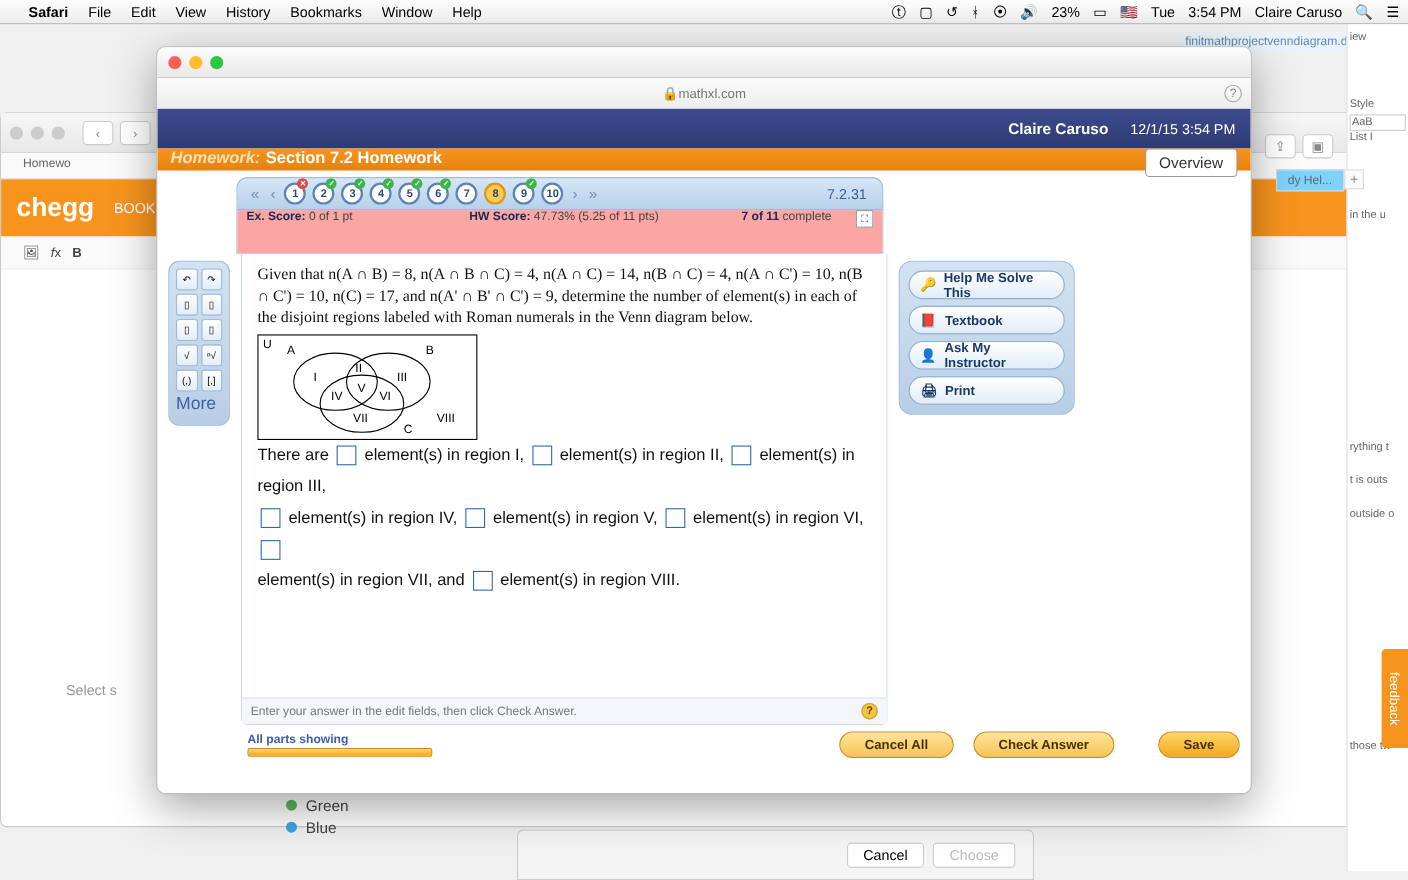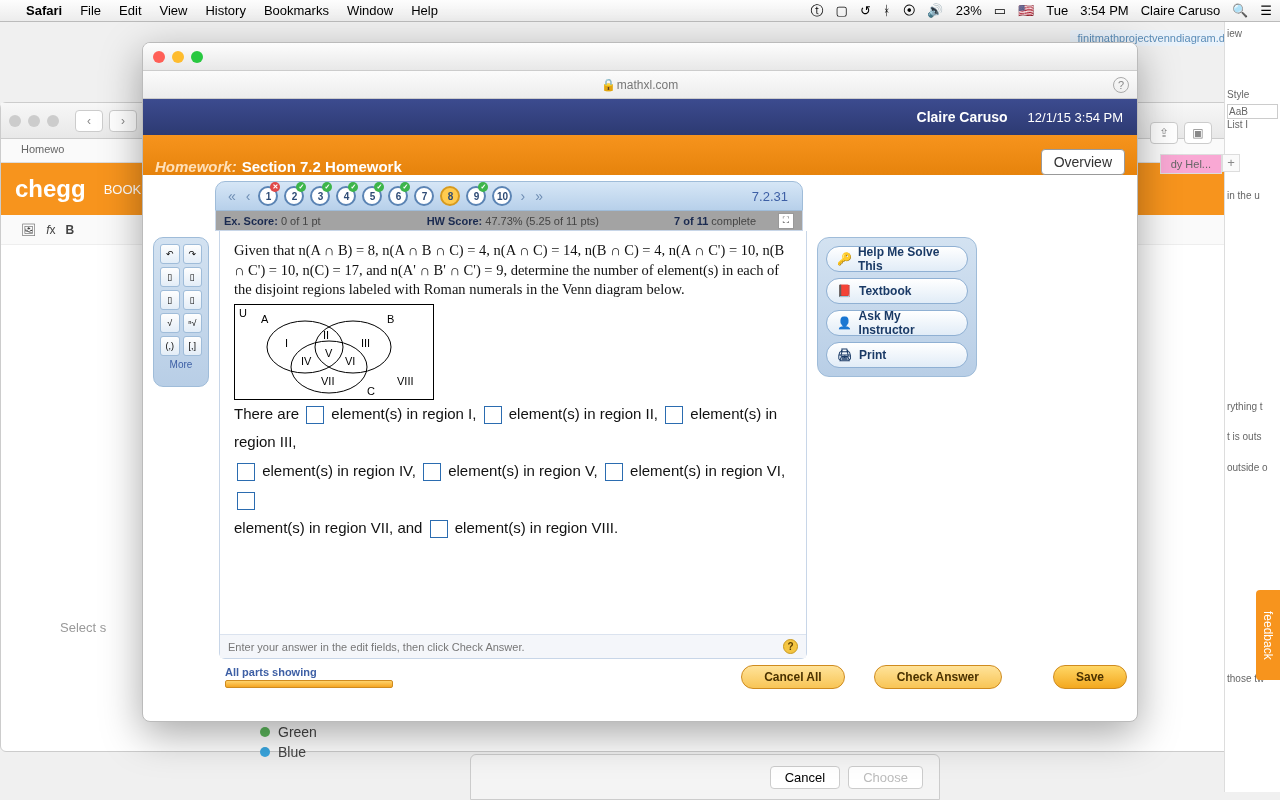--- a/index.html
+++ b/index.html
@@ -43,66 +43,66 @@
 .popup-titlebar{height:28px;background:linear-gradient(#fdfdfd,#e8e8e8);border-bottom:1px solid #ccc;display:flex;align-items:center;padding:0 10px;gap:8px}
 .popup-titlebar .tl.r{background:#ff5f57}.popup-titlebar .tl.y{background:#febc2e}.popup-titlebar .tl.g2{background:#28c840}
 .popup-addr{height:28px;background:linear-gradient(#fbfbfb,#ededed);border-bottom:1px solid #ccc;display:flex;align-items:center;justify-content:center;font-size:12px;color:#777;position:relative}
 .popup-addr .help{position:absolute;right:8px;width:16px;height:16px;border-radius:50%;border:1px solid #aaa;color:#888;font-size:11px;display:flex;align-items:center;justify-content:center}
 
 
 .mx-header{height:36px;background:linear-gradient(#3c4b8f,#2d3a72);color:#fff;display:flex;align-items:center;padding:0 14px;font-size:14px}
 .mx-header .name{margin-left:auto;font-weight:700}
 .mx-header .date{margin-left:20px;font-size:13px}
 
-.mx-hwbar{height:40px;background:linear-gradient(#f7941d,#e6830c);display:flex;align-items:flex-end;padding:0 12px;color:#fff;font-size:15px}
+.mx-hwbar{height:20px;background:linear-gradient(#f7941d,#e6830c);display:flex;align-items:flex-start;padding:0 12px;color:#fff;font-size:15px}
 .mx-hwbar .lbl{font-weight:700;font-style:italic;color:#ffe0b8}
 .mx-hwbar .title{font-weight:700;margin-left:5px}
 .mx-hwbar .overview{margin-left:auto;background:#fff;color:#333;border:1px solid #999;border-radius:4px;padding:4px 12px;font-size:14px}
 
 
 .mx-nav{background:linear-gradient(#d6e6f6,#b7d0ea);height:30px;border:1px solid #9fbcd9;border-radius:10px 10px 0 0;margin:6px 10px 0 72px;display:flex;align-items:center;padding:0 10px;gap:6px;width:588px;position:relative}
 .mx-nav .arrow{color:#6e8db3;font-size:14px;padding:0 2px}
 .qpill{width:20px;height:20px;border-radius:50%;background:#fff;border:2px solid #5b84b4;font-size:10px;font-weight:700;color:#2d4a74;display:flex;align-items:center;justify-content:center;position:relative}
 .qpill.done::after{content:"✓";position:absolute;top:-6px;right:-4px;width:10px;height:10px;background:#3cb54a;border-radius:50%;font-size:7px;color:#fff;display:flex;align-items:center;justify-content:center}
 .qpill.wrong::after{content:"✕";position:absolute;top:-6px;right:-4px;width:10px;height:10px;background:#e04848;border-radius:50%;font-size:7px;color:#fff;display:flex;align-items:center;justify-content:center}
 .qpill.current{background:#ffcb4f;border-color:#d69a1f}
 .qnum{position:absolute;right:14px;color:#3d5fa5;font-size:13px}
 
 
-.mx-score{background:#a3a3a3;border:1px solid #c8d6e8;border-top:none;height:20px;margin:0 10px 0 72px;width:588px;display:flex;align-items:center;font-size:11px;padding:0 8px;gap:16px;color:#444}
+.mx-score{background:#fca5a5;border:1px solid #c8d6e8;border-top:none;height:40px;margin:0 10px 0 72px;width:588px;display:flex;align-items:flex-start;font-size:11px;padding:0 8px;gap:16px;color:#444}
 .mx-score b{color:#1a2a50}
 .mx-score .comp{margin-left:auto}
 .expand{width:16px;height:16px;border:1px solid #999;margin-left:6px;font-size:9px;display:flex;align-items:center;justify-content:center;background:#fff}
 
 
 .mx-body{display:flex;padding:0 10px;gap:10px}
 .math-palette{width:56px;background:linear-gradient(#d3e2f1,#b8cee6);border:1px solid #9fbcd9;border-radius:10px;padding:6px;margin-top:6px;height:150px}
 .pal-row{display:flex;gap:3px;margin-bottom:3px}
 .pal-btn{width:20px;height:20px;background:linear-gradient(#fefefe,#e3edf7);border:1px solid #9fbcd9;border-radius:3px;font-size:9px;display:flex;align-items:center;justify-content:center}
-.pal-more{text-align:center;font-size:10px;color:#3d5fa5;margin-top:0}
+.pal-more{font-size:16px;color:#3d5fa5;margin-top:0}
 
 .question-panel{flex:1;background:#fff;border:1px solid #c8d6e8;border-top:none;border-radius:0 0 6px 6px;padding:10px 14px;height:428px;width:588px;position:relative;flex:none}
 .qtext{font-family:"Times New Roman",serif;font-size:14.5px;color:#111;line-height:1.35}
 .venn-box{border:1px solid #000;width:200px;height:96px;margin-top:4px;position:relative;font-family:serif;font-size:11px}
 .venn-box svg{position:absolute;left:0;top:0}
 .vlabel{position:absolute;font-size:11px}
 
 .answer-area{font-family:"Times New Roman",serif;font-size:15px;color:#111;line-height:1.9}
 .ibox{display:inline-block;width:18px;height:18px;border:1.5px solid #2b6cb0;background:#fff;vertical-align:middle;margin:0 3px}
 
 .hint-bar{position:absolute;left:0;right:0;bottom:0;height:24px;background:#f4f6fa;border-top:1px solid #dbe3ef;font-size:11px;color:#777;padding:4px 8px;display:flex;align-items:center}
 .hint-help{width:15px;height:15px;border-radius:50%;background:#f4c542;border:1px solid #c99a20;color:#5a3d00;font-size:10px;display:flex;align-items:center;justify-content:center;margin-left:auto;font-weight:700}
 
 
 .help-col{width:160px;display:flex;flex-direction:column;gap:6px;height:140px;margin-top:6px;border:1px solid #9fbcd9;border-radius:12px;padding:8px;background:linear-gradient(#d3e2f1,#b8cee6)}
 .help-btn{height:26px;background:linear-gradient(#ffffff,#e1ecf7);border:1px solid #8fb0d3;border-radius:13px;font-size:12px;font-weight:700;color:#1a3a66;display:flex;align-items:center;padding:0 10px;gap:6px}
 .help-btn .ic{width:16px;height:14px;display:inline-block}
 
 
-.mx-bottom{margin:6px 10px 0 82px;display:flex;align-items:center;gap:21px}
+.mx-bottom{margin:6px 10px 0 82px;display:flex;align-items:center;gap:10px}
 .parts{font-size:11px;font-weight:700;color:#3d5fa5}
 .parts-bar{width:168px;height:8px;background:linear-gradient(#ffd36b,#f5a623);border:1px solid #cf8b1f;border-radius:2px;margin-top:2px}
 .act-btn{height:24px;border-radius:12px;border:1px solid #cf8b1f;background:linear-gradient(#ffe39a,#f8c556);font-size:12px;font-weight:700;color:#4a3200;padding:0 22px;margin-left:8px}
 .act-btn.save{background:linear-gradient(#ffd766,#f3a81f)}
 .spacer{flex:1}
 </style>
 </head>
 <body>
 
 <div class="mac-menu">
@@ -176,21 +176,21 @@
   <div style="margin-top:50px">Style</div>
   <div style="border:1px solid #ccc;padding:1px;margin-top:4px">AaB</div>
   <div>List I</div>
   <div style="margin-top:60px">in the u</div>
   <div style="margin-top:200px">rything t</div>
   <div style="margin-top:19px">t is outs</div>
   <div style="margin-top:20px">outside o</div>
   <div style="margin-top:200px">those tw</div>
 </div>
 
-<div style="position:absolute;right:58px;top:154px;font-size:11px;color:#666;background:#f9a8d4;padding:3px 10px;border:1px solid #ddd">dy Hel...</div>
+<div style="position:absolute;right:58px;top:154px;font-size:11px;color:#666;background:#7dd3fc;padding:3px 10px;border:1px solid #ddd">dy Hel...</div>
 <div style="position:absolute;right:40px;top:154px;width:18px;height:18px;border:1px solid #ddd;background:#fafafa;font-size:13px;color:#888;text-align:center">+</div>
 <div style="position:absolute;right:68px;top:122px;display:flex;gap:6px">
   <div class="navbtn">⇪</div>
   <div class="navbtn">▣</div>
 </div>
 
 <div class="sheet">
   <button>Cancel</button>
   <button disabled="" style="color:#bbb">Choose</button>
 </div>

